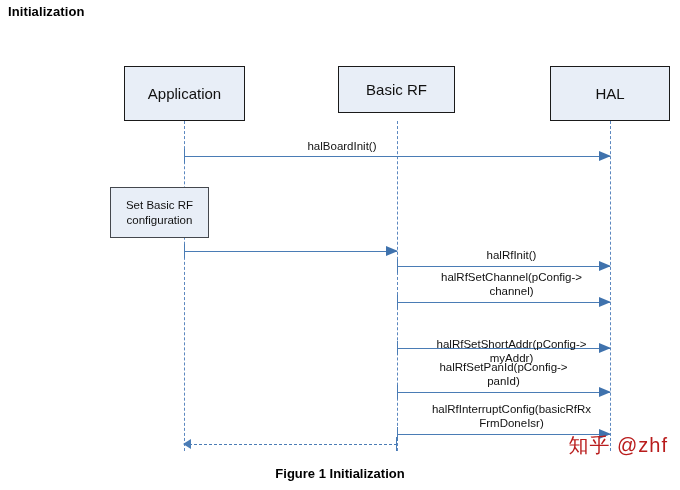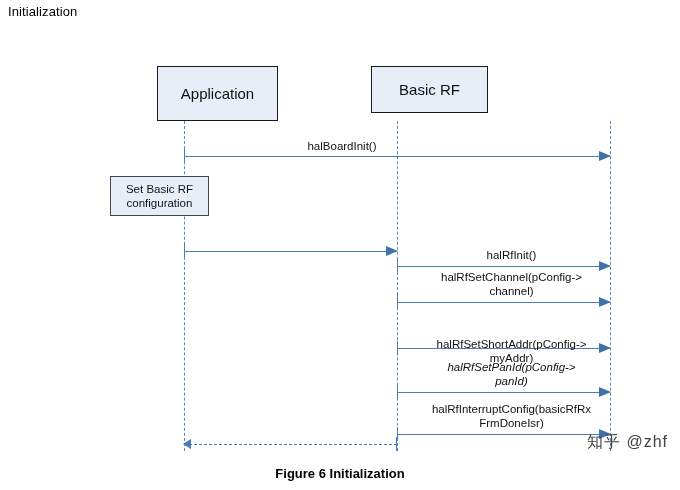--- a/index.html
+++ b/index.html
@@ -13,42 +13,41 @@
     position: relative;
     overflow: hidden;
     font-family: "Liberation Sans", sans-serif;
     color: #000000;
   }
   #page-title {
     position: absolute;
     left: 8px;
     top: 4px;
     font-size: 13px;
-    font-weight: normal;
+    font-weight: bold;
     letter-spacing: 0.1px;
   }
   .diagram {
     position: absolute;
     left: 0;
     top: 0;
     width: 680px;
     height: 490px;
   }
   
   .actor-box {
     position: absolute;
     box-sizing: border-box;
     background: #e8eef7;
     border: 1.5px solid #1a1a1a;
     display: flex;
     align-items: center;
     justify-content: center;
     font-size: 15px;
     color: #111111;
-    margin-left: 33px;
   }
   
   .lifeline {
     position: absolute;
     width: 0;
     border-left: 1.6px dashed #5b87bf;
   }
   
   .note-box {
     position: absolute;
@@ -128,47 +127,50 @@
     text-align: center;
     font-size: 13px;
     font-weight: bold;
     color: #000000;
   }
   
   #watermark {
     position: absolute;
     right: 12px;
     top: 432px;
-    font-size: 16px;
-    color: #404040;
+    font-size: 20px;
+    color: #b91c1c;
     letter-spacing: 1px;
     user-select: none;
   }
 </style>
 </head>
 <body>
 
 <div id="page-title">Initialization</div>
 
 <div class="diagram">
 
   <div class="actor-box" style="left:124px; top:66px; width:121px; height:55px;">
     <span>Application</span>
   </div>
 
   <div class="actor-box" style="left:338px; top:66px; width:117px; height:47px;">
     <span>Basic RF</span>
   </div>
 
+  <div class="actor-box" style="left:550px; top:66px; width:120px; height:55px;">
+    <span>HAL</span>
+  </div>
 
   <div class="lifeline" style="left:184px; top:121px; height:330px;"></div>
   <div class="lifeline" style="left:397px; top:121px; height:330px;"></div>
   <div class="lifeline" style="left:610px; top:121px; height:330px;"></div>
 
-  <div class="note-box" style="left:110px; top:176px; width:99px; height:40px;">
+  <div class="note-box" style="left:110px; top:187px; width:99px; height:51px;">
     <span>Set Basic RF
 configuration</span>
   </div>
 
   <div class="msg" style="left:184px; top:156px; width:426px;">
     <div class="line"></div>
     <div class="tick-left"></div>
     <div class="head-right"></div>
   </div>
   <div class="msg-label" style="left:184px; top:140px; width:300px; text-align:center;">halBoardInit()</div>
@@ -200,33 +202,33 @@
     <div class="head-right"></div>
   </div>
   <div class="msg-label" style="left:397px; top:317px; width:213px;margin-top:21px;">halRfSetShortAddr(pConfig-&gt;
 myAddr)</div>
 
   <div class="msg" style="left:397px; top:392px; width:213px;">
     <div class="line"></div>
     <div class="tick-left"></div>
     <div class="head-right"></div>
   </div>
-  <div class="msg-label" style="left:397px; top:361px; width:213px;font-style:italic;">halRfSetPanId(pConfig-&gt;
+  <div class="msg-label" style="left:389px; top:361px; width:213px;">halRfSetPanId(pConfig-&gt;
 panId)</div>
 
   <div class="msg" style="left:397px; top:434px; width:213px;">
     <div class="line"></div>
     <div class="tick-left"></div>
     <div class="head-right"></div>
   </div>
   <div class="msg-label" style="left:390px; top:403px; width:227px;">halRfInterruptConfig(basicRfRx
 FrmDoneIsr)</div>
 
   <div class="msg dashed" style="left:184px; top:444px; width:213px;">
     <div class="line"></div>
     <div class="head-left"></div>
     <div class="tick-right"></div>
   </div>
 
 </div>
 
-<div id="figure-caption">Figure 6 Initialization</div>
+<div id="figure-caption">Figure 1 Initialization</div>
 <div id="watermark">知乎 @zhf</div>
 
 </body></html>

